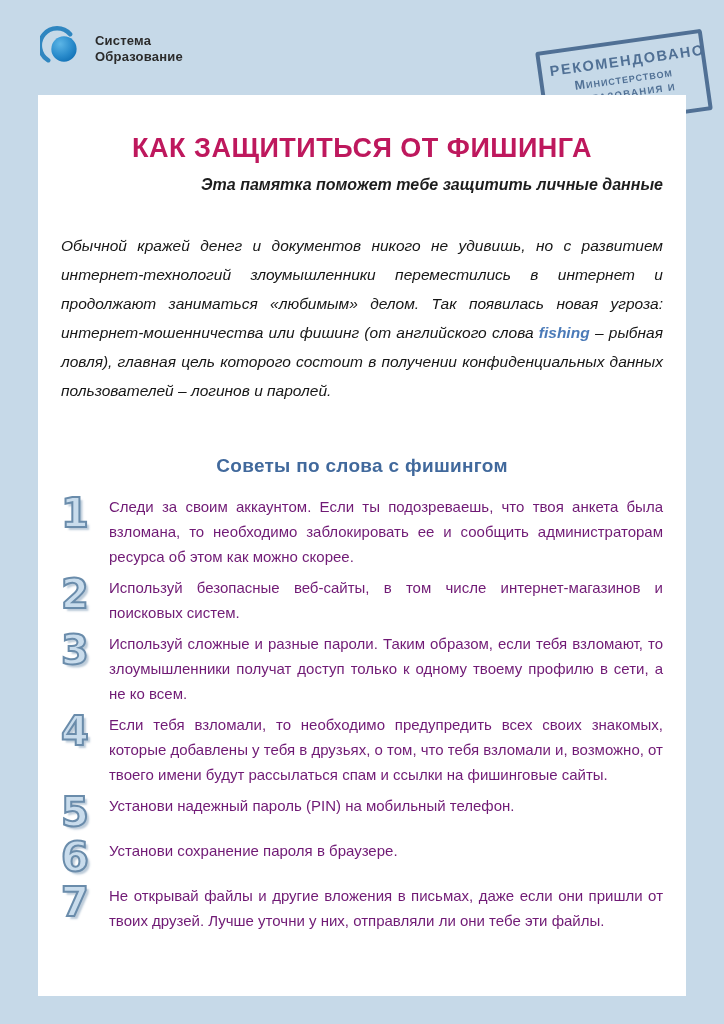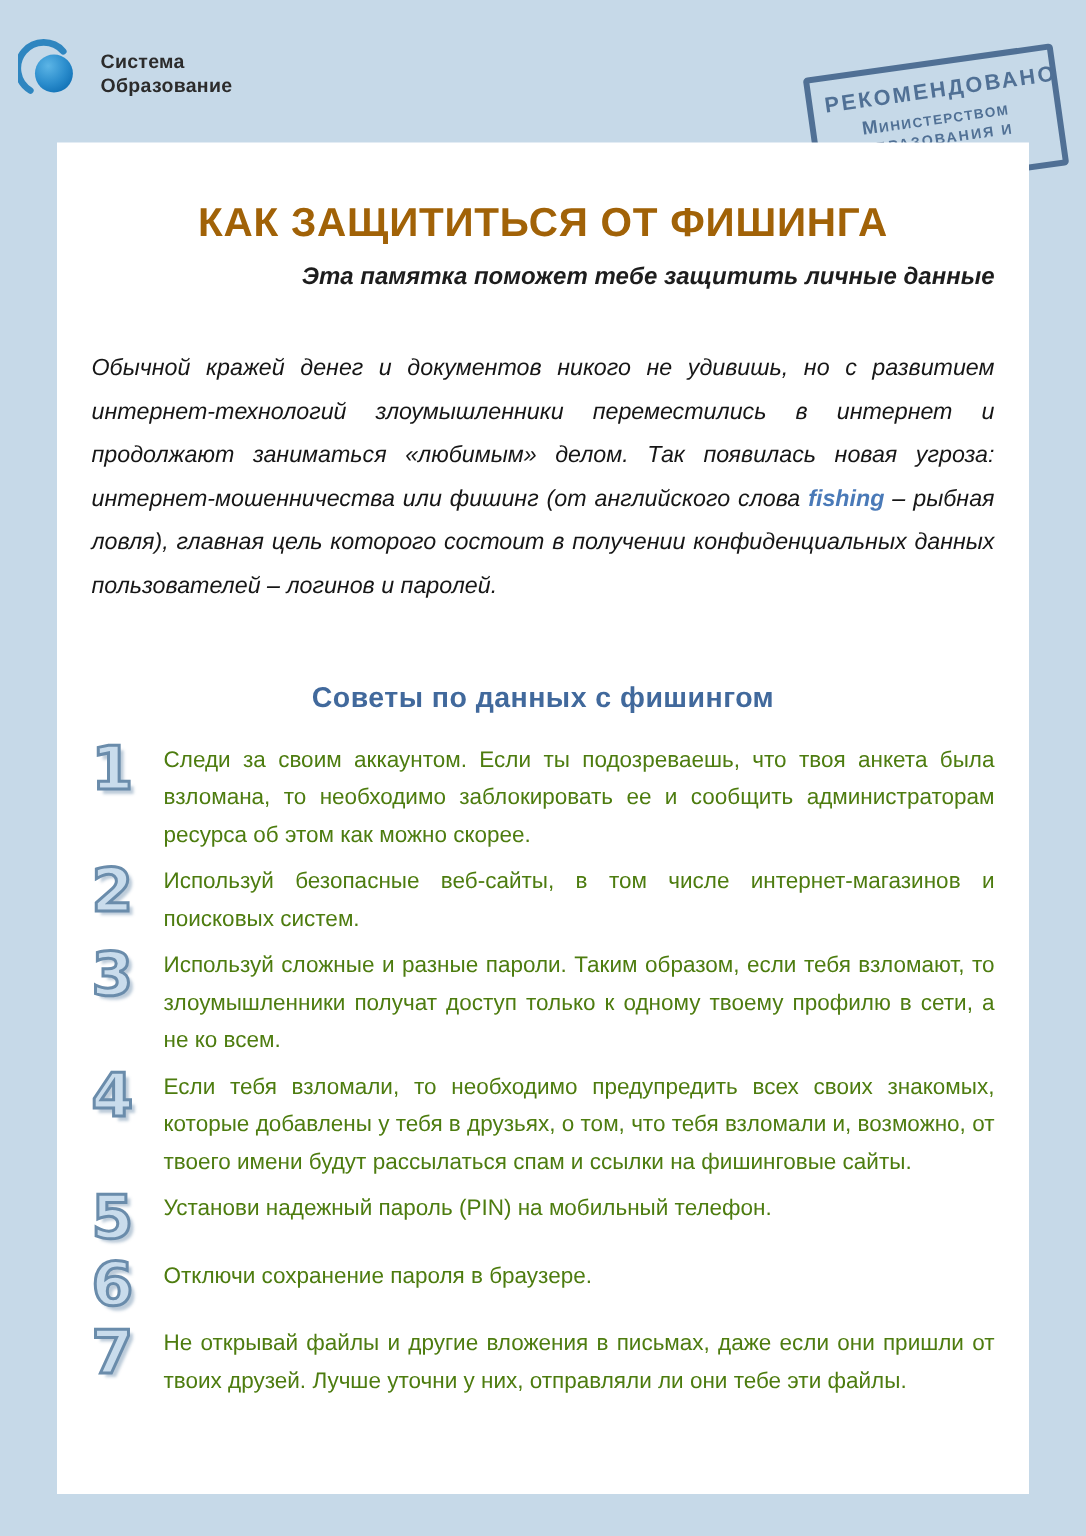--- a/index.html
+++ b/index.html
@@ -11,21 +11,21 @@
     position: relative;
     width: 724px;
     height: 1024px;
     background: #c6d9e8;
     overflow: hidden;
   }
 
   
   .logo {
     position: absolute;
-    left: 12px;
+    left: 40px;
     top: 26px;
     display: flex;
     align-items: center;
     gap: 9px;
   }
   .logo svg { display: block; }
   .logo-text {
     display: flex;
     flex-direction: column;
     font-size: 13px;
@@ -77,21 +77,21 @@
     top: 95px;
     width: 648px;
     height: 901px;
     background: #ffffff;
     box-sizing: border-box;
     padding: 38px 23px 0 23px;
   }
   .title {
     margin: 0;
     text-align: center;
-    color: #a16207;
+    color: #be185d;
     font-size: 27px;
     font-weight: bold;
     letter-spacing: 0.5px;
   }
   .subtitle {
     margin: 12px 0 0 0;
     text-align: right;
     color: #1d1d1d;
     font-size: 16px;
     font-weight: bold;
@@ -133,21 +133,21 @@
     font-weight: bold;
     line-height: 1.0;
     color: #c9dcec;
     -webkit-text-stroke: 2px #6a8cab;
     text-shadow: 3px 3px 2px rgba(106, 140, 171, 0.45);
     text-align: left;
   }
   .tip-text {
     flex: 1;
     margin-left: 6px;
-    color: #4d7c0f;
+    color: #701a75;
     font-size: 15px;
     line-height: 25px;
     text-align: justify;
     padding-top: 1px;
   }
 </style>
 </head>
 <body>
 
 <div class="page">
@@ -175,21 +175,21 @@
     <div class="stamp-line2">Министерством</div>
     <div class="stamp-line3">образования и науки</div>
   </div>
 
   <main class="card">
     <h1 class="title">КАК ЗАЩИТИТЬСЯ ОТ ФИШИНГА</h1>
     <p class="subtitle">Эта памятка  поможет тебе защитить личные данные</p>
 
     <p class="intro"><span>Обычной кражей денег и документов никого не удивишь, но с развитием интернет-технологий злоумышленники переместились в интернет и продолжают заниматься «любимым» делом. Так появилась новая угроза: интернет-мошенничества или фишинг (от английского слова </span><span class="hl">fishing</span><span> – рыбная ловля), главная цель которого состоит в получении конфиденциальных данных пользователей – логинов и паролей.</span></p>
 
-    <h2 class="section-title">Советы по данных с фишингом</h2>
+    <h2 class="section-title">Советы по слова с фишингом</h2>
 
     <div class="tips">
   <div class="tip">
     <div class="tip-num">1</div>
     <div class="tip-text">Следи за своим аккаунтом. Если ты подозреваешь, что твоя анкета была взломана, то необходимо заблокировать ее и сообщить администраторам ресурса об этом как можно скорее.</div>
   </div>
 
   <div class="tip">
     <div class="tip-num">2</div>
     <div class="tip-text">Используй безопасные веб-сайты, в том числе интернет-магазинов и поисковых систем.</div>
@@ -205,21 +205,21 @@
     <div class="tip-text">Если тебя взломали, то необходимо предупредить всех своих знакомых, которые добавлены у тебя в друзьях, о том, что тебя взломали и, возможно, от твоего имени будут рассылаться спам и ссылки на фишинговые сайты.</div>
   </div>
 
   <div class="tip">
     <div class="tip-num">5</div>
     <div class="tip-text">Установи надежный пароль (PIN) на мобильный телефон.</div>
   </div>
 
   <div class="tip">
     <div class="tip-num">6</div>
-    <div class="tip-text">Отключи сохранение пароля в браузере.</div>
+    <div class="tip-text">Установи сохранение пароля в браузере.</div>
   </div>
 
   <div class="tip">
     <div class="tip-num">7</div>
     <div class="tip-text">Не открывай файлы и другие вложения в письмах, даже если они пришли от твоих друзей. Лучше уточни у них, отправляли ли они тебе эти файлы.</div>
   </div>
 </div>
   </main>
 
 </div>

